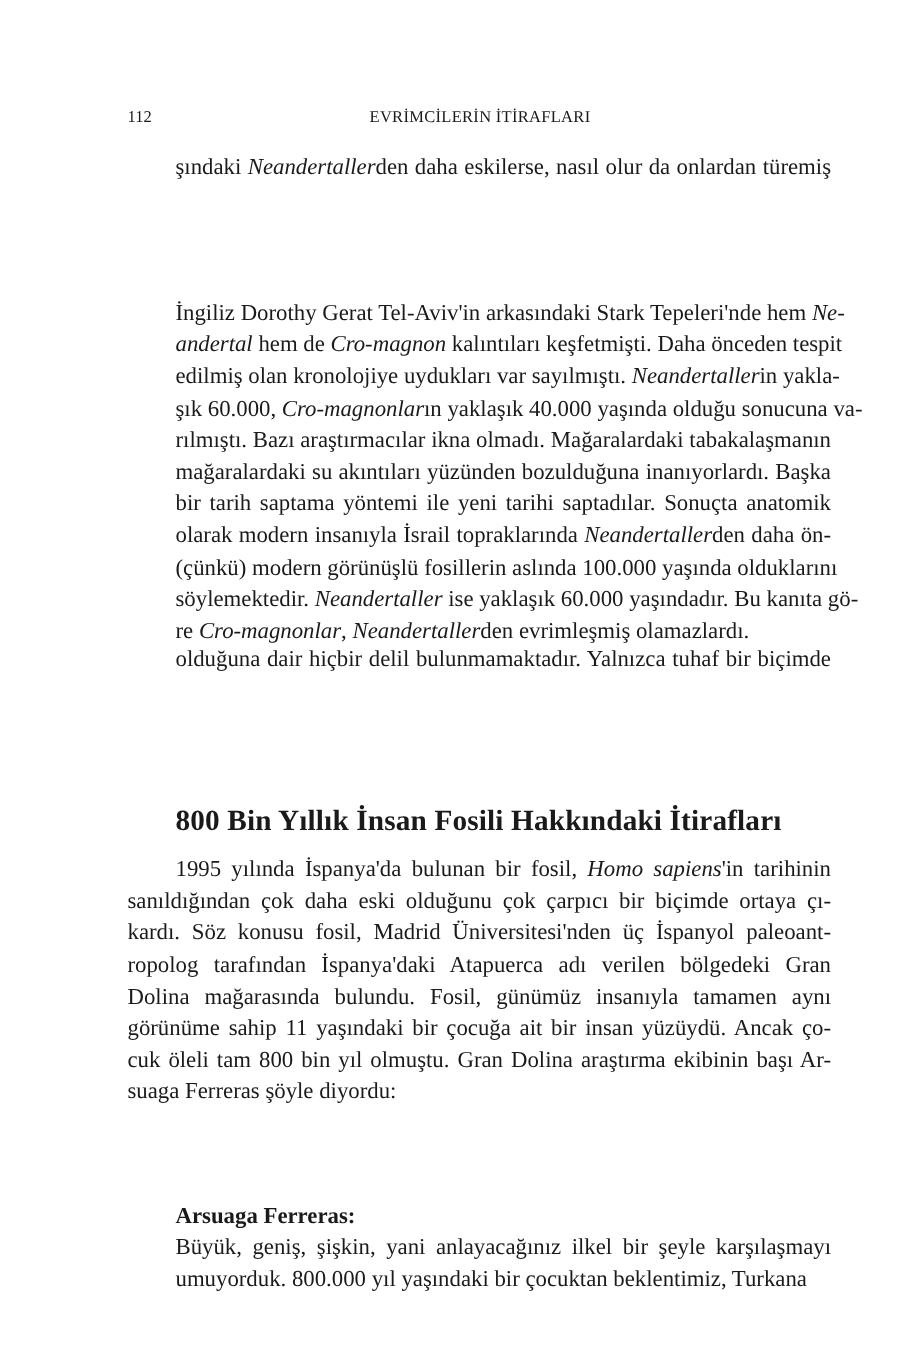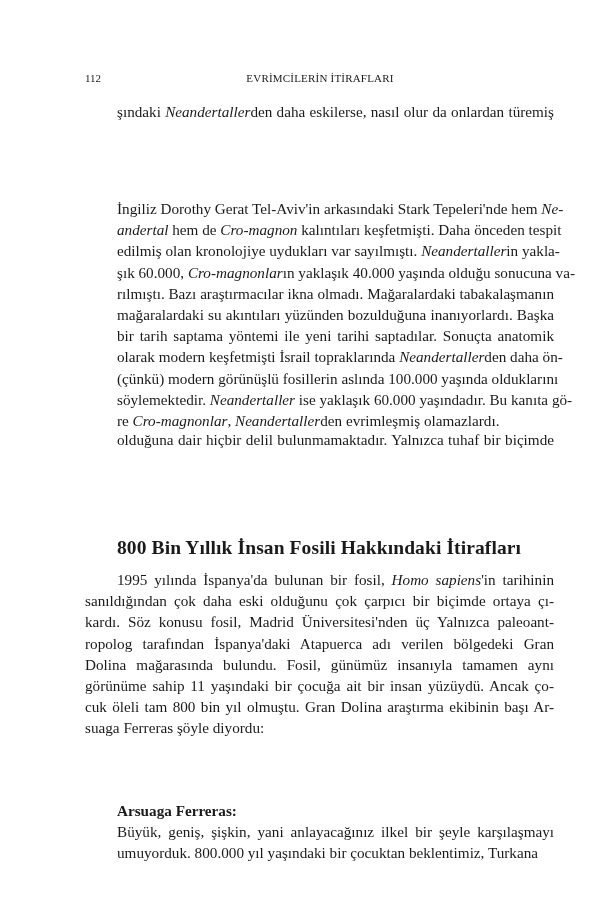--- a/index.html
+++ b/index.html
@@ -93,35 +93,35 @@
     <span class="line"><span>şındaki </span><em>Neandertaller</em><span>den daha eskilerse, nasıl olur da onlardan türemiş</span></span>
   </div>
 <div class="text-block" id="p2">
     <span class="line"><span>İngiliz Dorothy Gerat Tel-Aviv'in arkasındaki Stark Tepeleri'nde hem </span><em>Ne-</em></span>
     <span class="line"><em>andertal</em><span> hem de </span><em>Cro-magnon</em><span> kalıntıları keşfetmişti. Daha önceden tespit</span></span>
     <span class="line"><span>edilmiş olan kronolojiye uydukları var sayılmıştı. </span><em>Neandertaller</em><span>in yakla-</span></span>
     <span class="line"><span>şık 60.000, </span><em>Cro-magnonlar</em><span>ın yaklaşık 40.000 yaşında olduğu sonucuna va-</span></span>
     <span class="line"><span>rılmıştı. Bazı araştırmacılar ikna olmadı. Mağaralardaki tabakalaşmanın</span></span>
     <span class="line"><span>mağaralardaki su akıntıları yüzünden bozulduğuna inanıyorlardı. Başka</span></span>
     <span class="line"><span>bir tarih saptama yöntemi ile yeni tarihi saptadılar. Sonuçta anatomik</span></span>
-    <span class="line"><span>olarak modern keşfetmişti İsrail topraklarında </span><em>Neandertaller</em><span>den daha ön-</span></span>
+    <span class="line"><span>olarak modern insanıyla İsrail topraklarında </span><em>Neandertaller</em><span>den daha ön-</span></span>
     <span class="line"><span>(çünkü) modern görünüşlü fosillerin aslında 100.000 yaşında olduklarını</span></span>
     <span class="line"><span>söylemektedir. </span><em>Neandertaller</em><span> ise yaklaşık 60.000 yaşındadır. Bu kanıta gö-</span></span>
     <span class="line last"><span>re </span><em>Cro-magnonlar</em><span>, </span><em>Neandertaller</em><span>den evrimleşmiş olamazlardı.</span></span>
   </div>
 <div class="text-block" id="p3">
     <span class="line"><span>olduğuna dair hiçbir delil bulunmamaktadır. Yalnızca tuhaf bir biçimde</span></span>
   </div>
 
 <h2 class="section-heading">800 Bin Yıllık İnsan Fosili Hakkındaki İtirafları</h2>
 
 <div class="text-block" id="p4">
     <span class="line"><span style="padding-left: 32px;">1995 yılında İspanya'da bulunan bir fosil, </span><em>Homo sapiens</em><span>'in tarihinin</span></span>
     <span class="line"><span>sanıldığından çok daha eski olduğunu çok çarpıcı bir biçimde ortaya çı-</span></span>
-    <span class="line"><span>kardı. Söz konusu fosil, Madrid Üniversitesi'nden üç Yalnızca paleoant-</span></span>
+    <span class="line"><span>kardı. Söz konusu fosil, Madrid Üniversitesi'nden üç İspanyol paleoant-</span></span>
     <span class="line"><span>ropolog tarafından İspanya'daki Atapuerca adı verilen bölgedeki Gran</span></span>
     <span class="line"><span>Dolina mağarasında bulundu. Fosil, günümüz insanıyla tamamen aynı</span></span>
     <span class="line"><span>görünüme sahip 11 yaşındaki bir çocuğa ait bir insan yüzüydü. Ancak ço-</span></span>
     <span class="line"><span>cuk öleli tam 800 bin yıl olmuştu. Gran Dolina araştırma ekibinin başı Ar-</span></span>
     <span class="line last"><span>suaga Ferreras şöyle diyordu:</span></span>
   </div>
 
 <div class="text-block" id="p5">
   <span class="line last quote-label">Arsuaga Ferreras:</span>
   <div>

